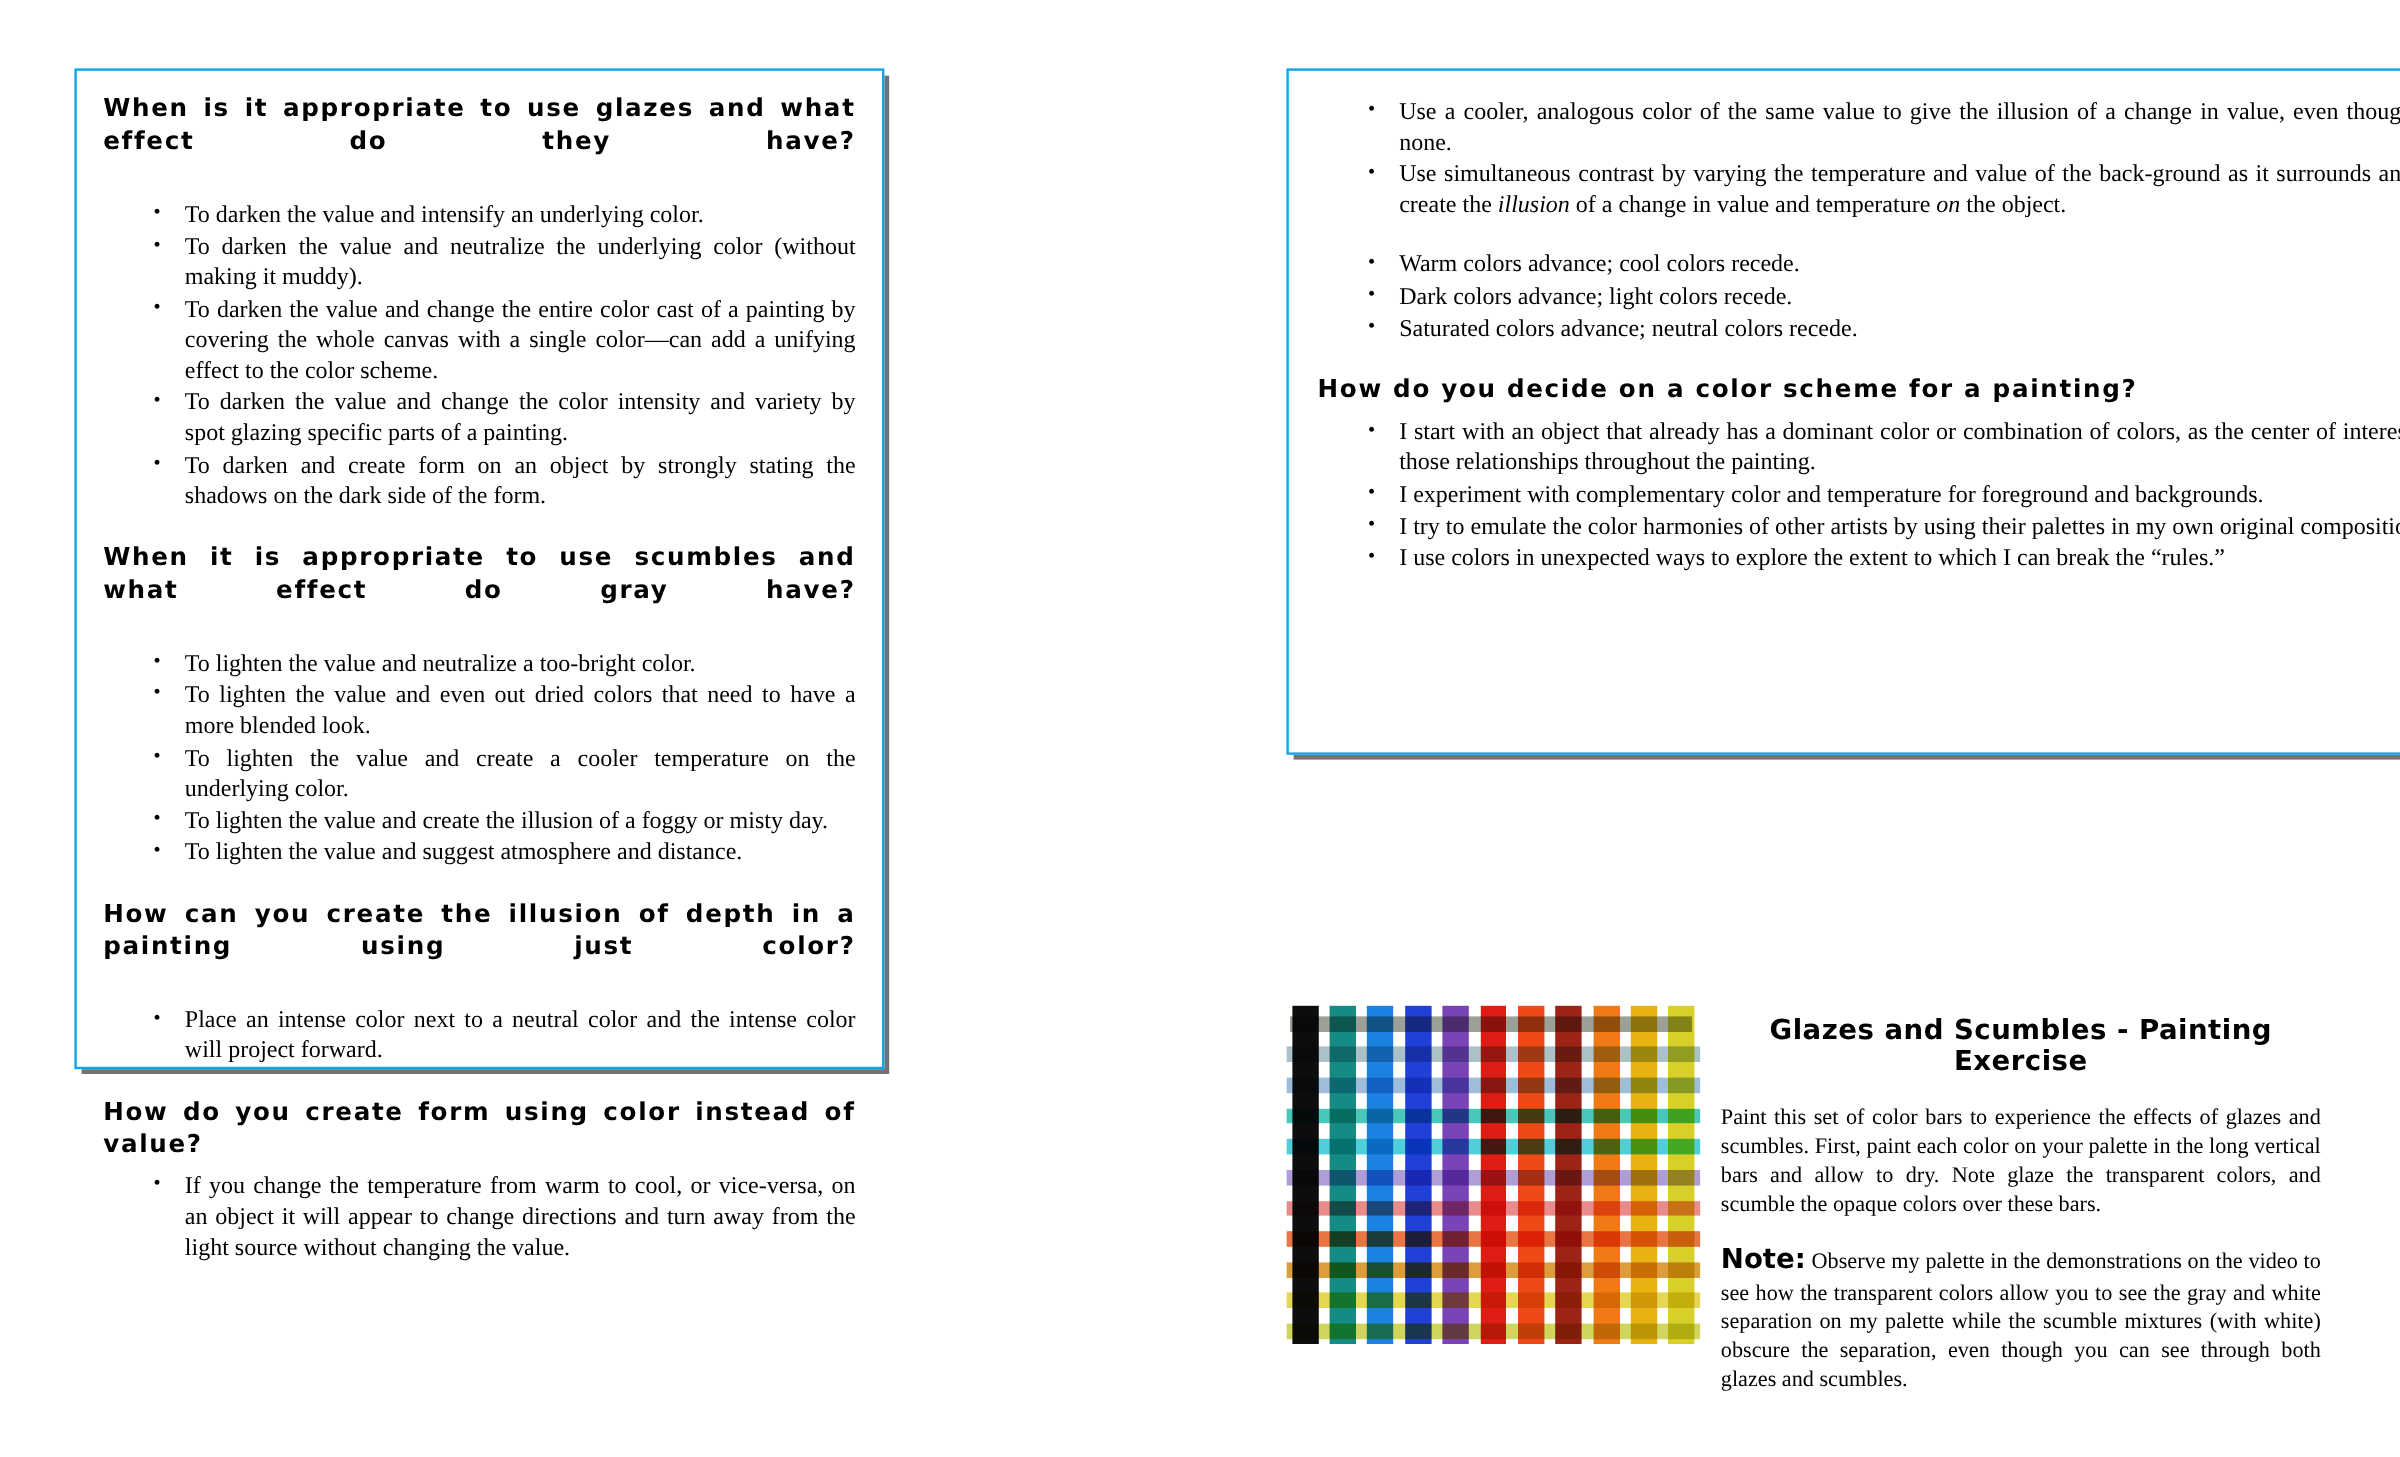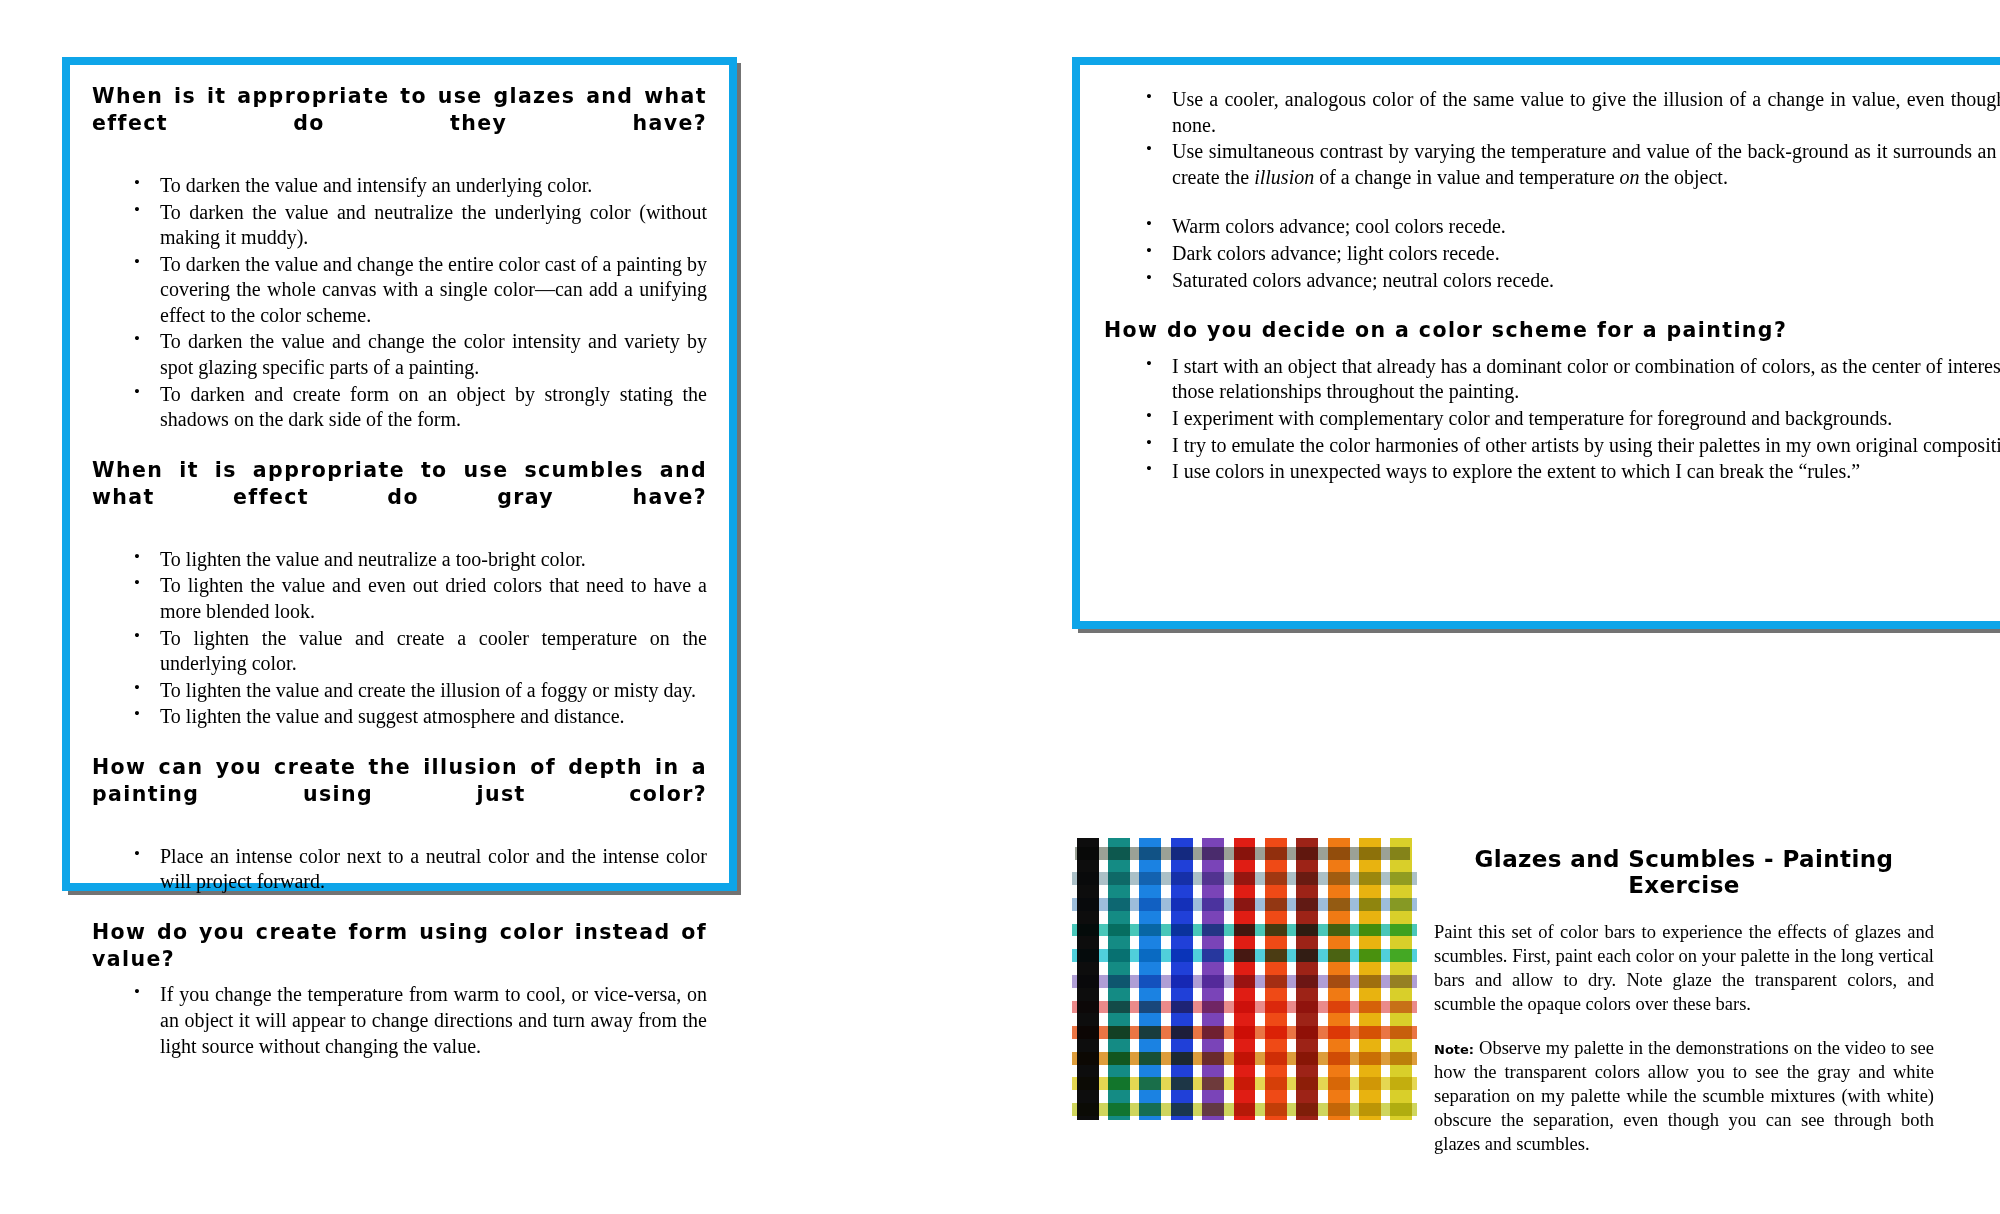--- a/index.html
+++ b/index.html
@@ -8,21 +8,21 @@
     background:#ffffff;
     font-family:"Liberation Serif", serif;
     overflow:hidden;
   }
   .page{position:relative;width:2000px;height:1214px;}
 
   
   .panel{
     position:absolute;
     background:#fff;
-    border:8px solid #0ea5e9;
+    border:2px solid #0ea5e9;
     box-shadow:5px 5px 0 -1px rgba(0,0,0,0.55);
     box-sizing:border-box;
   }
   #left-panel{left:62px;top:57px;width:675px;height:834px;padding:18px 22px 10px 22px;}
   #right-panel{left:1072px;top:57px;width:1032px;height:572px;padding:14px 24px 10px 24px;}
 
   
   .qheading{
     font-family:"DejaVu Sans", sans-serif;
     font-weight:bold;
@@ -85,21 +85,21 @@
     text-align:center;
     margin:8px 0 22px 0;
   }
   .caption-p{
     font-size:18.5px;
     line-height:1.30;
     margin:0 0 20px 0;
     text-align:justify;
     text-align-last:left;
   }
-  .caption-p b{font-family:"DejaVu Sans", sans-serif;font-size:13px;}
+  .caption-p b{font-family:"DejaVu Sans", sans-serif;font-size:23px;}
 </style>
 </head>
 <body>
 
 <div class="page">
 
   <div class="panel" id="left-panel">
 
     <h2 class="qheading stretch">When is it appropriate to use glazes and what effect do they have?</h2>
     <ul class="bl">

